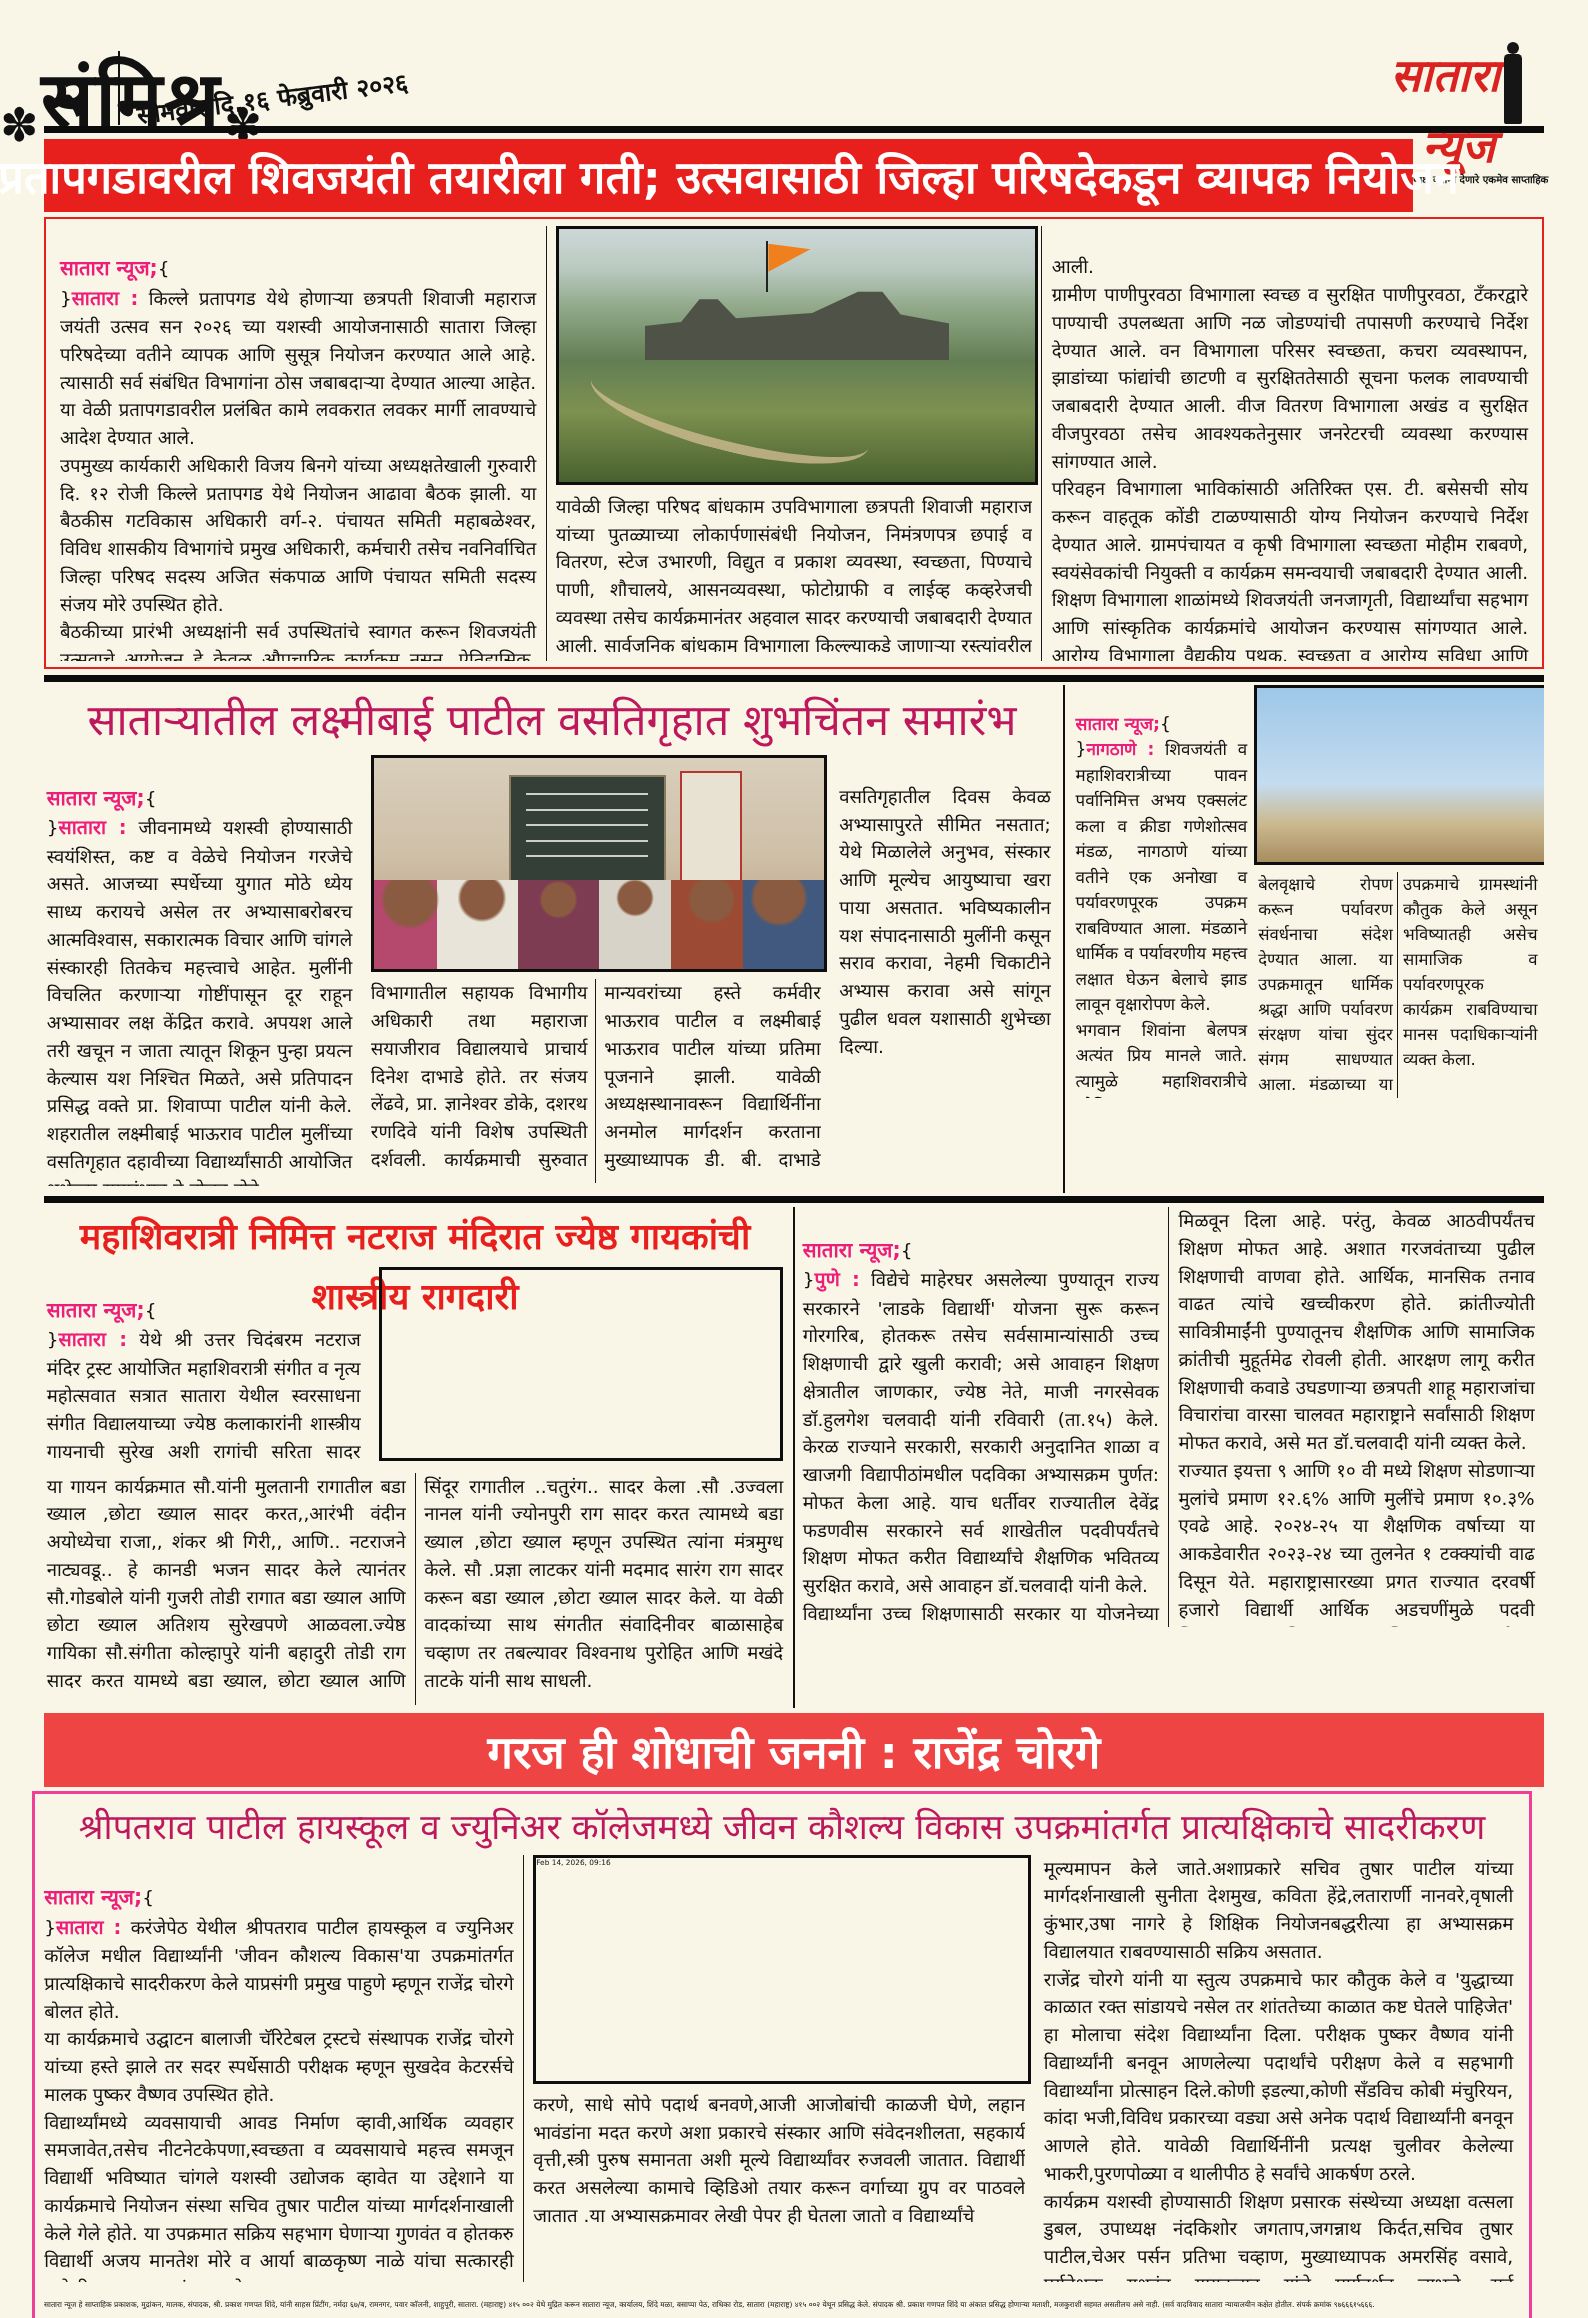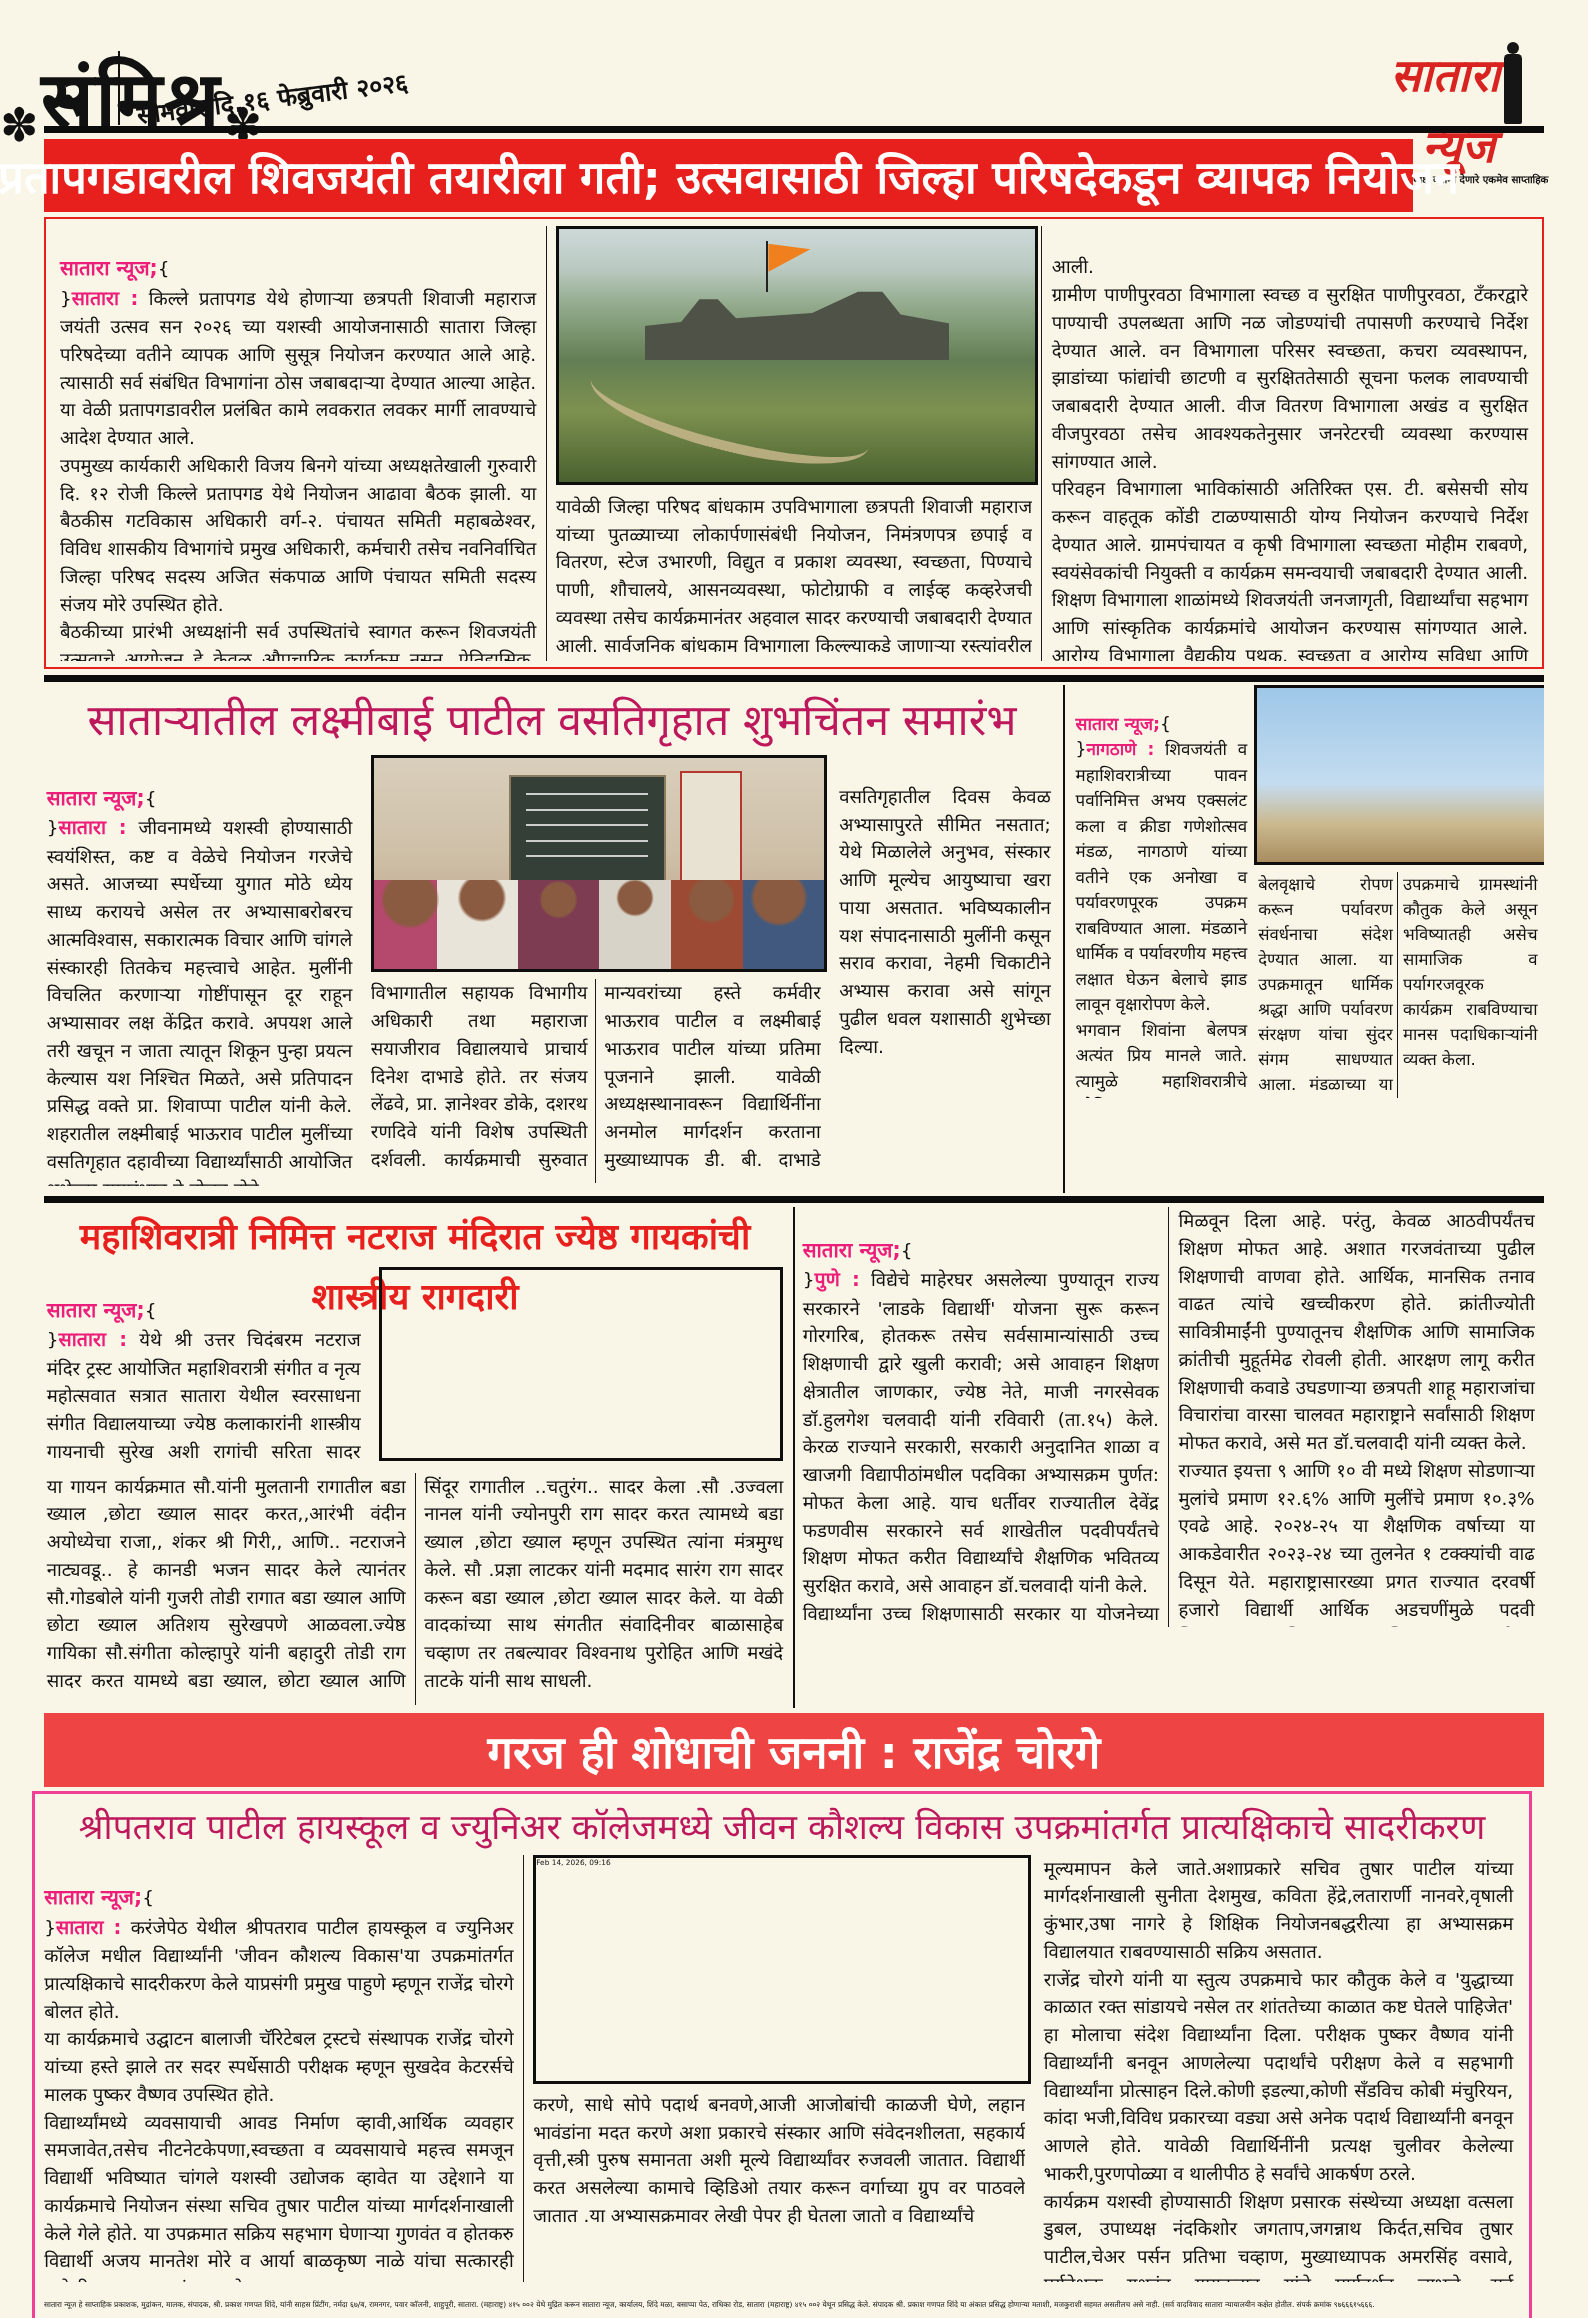--- a/index.html
+++ b/index.html
@@ -190,21 +190,21 @@
 }<span class="dateline" style="font-size:17px;">नागठाणे :</span> <span>शिवजयंती व महाशिवरात्रीच्या पावन पर्वानिमित्त अभय एक्सलंट कला व क्रीडा गणेशोत्सव मंडळ, नागठाणे यांच्या वतीने एक अनोखा व पर्यावरणपूरक उपक्रम राबविण्यात आला. मंडळाने धार्मिक व पर्यावरणीय महत्त्व लक्षात घेऊन बेलाचे झाड लावून वृक्षारोपण केले.
 भगवान शिवांना बेलपत्र अत्यंत प्रिय मानले जाते. त्यामुळे महाशिवरात्रीचे औचित्य साधत</span>
       </div>
       <div class="c" style="width:291px;padding:0 1.9px;">
         <div class="photo ph-trees" style="width:100%;height:174px;">
           <div class="canopy"></div>
           <div class="trunks"></div>
         </div>
         <div class="cols" style="height:227px;margin-top:6.5px;">
           <div class="c sep bodytxt" style="width:139px;padding:0 4.6px;font-size:16.7px;">बेलवृक्षाचे रोपण करून पर्यावरण संवर्धनाचा संदेश देण्यात आला. या उपक्रमातून धार्मिक श्रद्धा आणि पर्यावरण संरक्षण यांचा सुंदर संगम साधण्यात आला. मंडळाच्या या स्तुत्य</div>
-          <div class="c bodytxt" style="width:139px;padding:0 4.6px;font-size:16.7px;">उपक्रमाचे ग्रामस्थांनी कौतुक केले असून भविष्यातही असेच सामाजिक व पर्यागरजवूरक कार्यक्रम राबविण्याचा मानस पदाधिकाऱ्यांनी व्यक्त केला.</div>
+          <div class="c bodytxt" style="width:139px;padding:0 4.6px;font-size:16.7px;">उपक्रमाचे ग्रामस्थांनी कौतुक केले असून भविष्यातही असेच सामाजिक व पर्यावरणपूरक कार्यक्रम राबविण्याचा मानस पदाधिकाऱ्यांनी व्यक्त केला.</div>
         </div>
       </div>
     </div>
   </div>
 
   <div class="abs blackrule" style="left:44px;top:1196px;width:1500px;height:6.5px;"></div>
 
   <div class="abs" style="left:44px;top:1207px;width:742px;height:501px;">
     <div class="h-red" style="font-size:36px;height:60px;line-height:60px;">महाशिवरात्री निमित्त नटराज मंदिरात ज्येष्ठ गायकांची शास्त्रीय रागदारी</div>
     <div class="cols" style="height:199px;">

